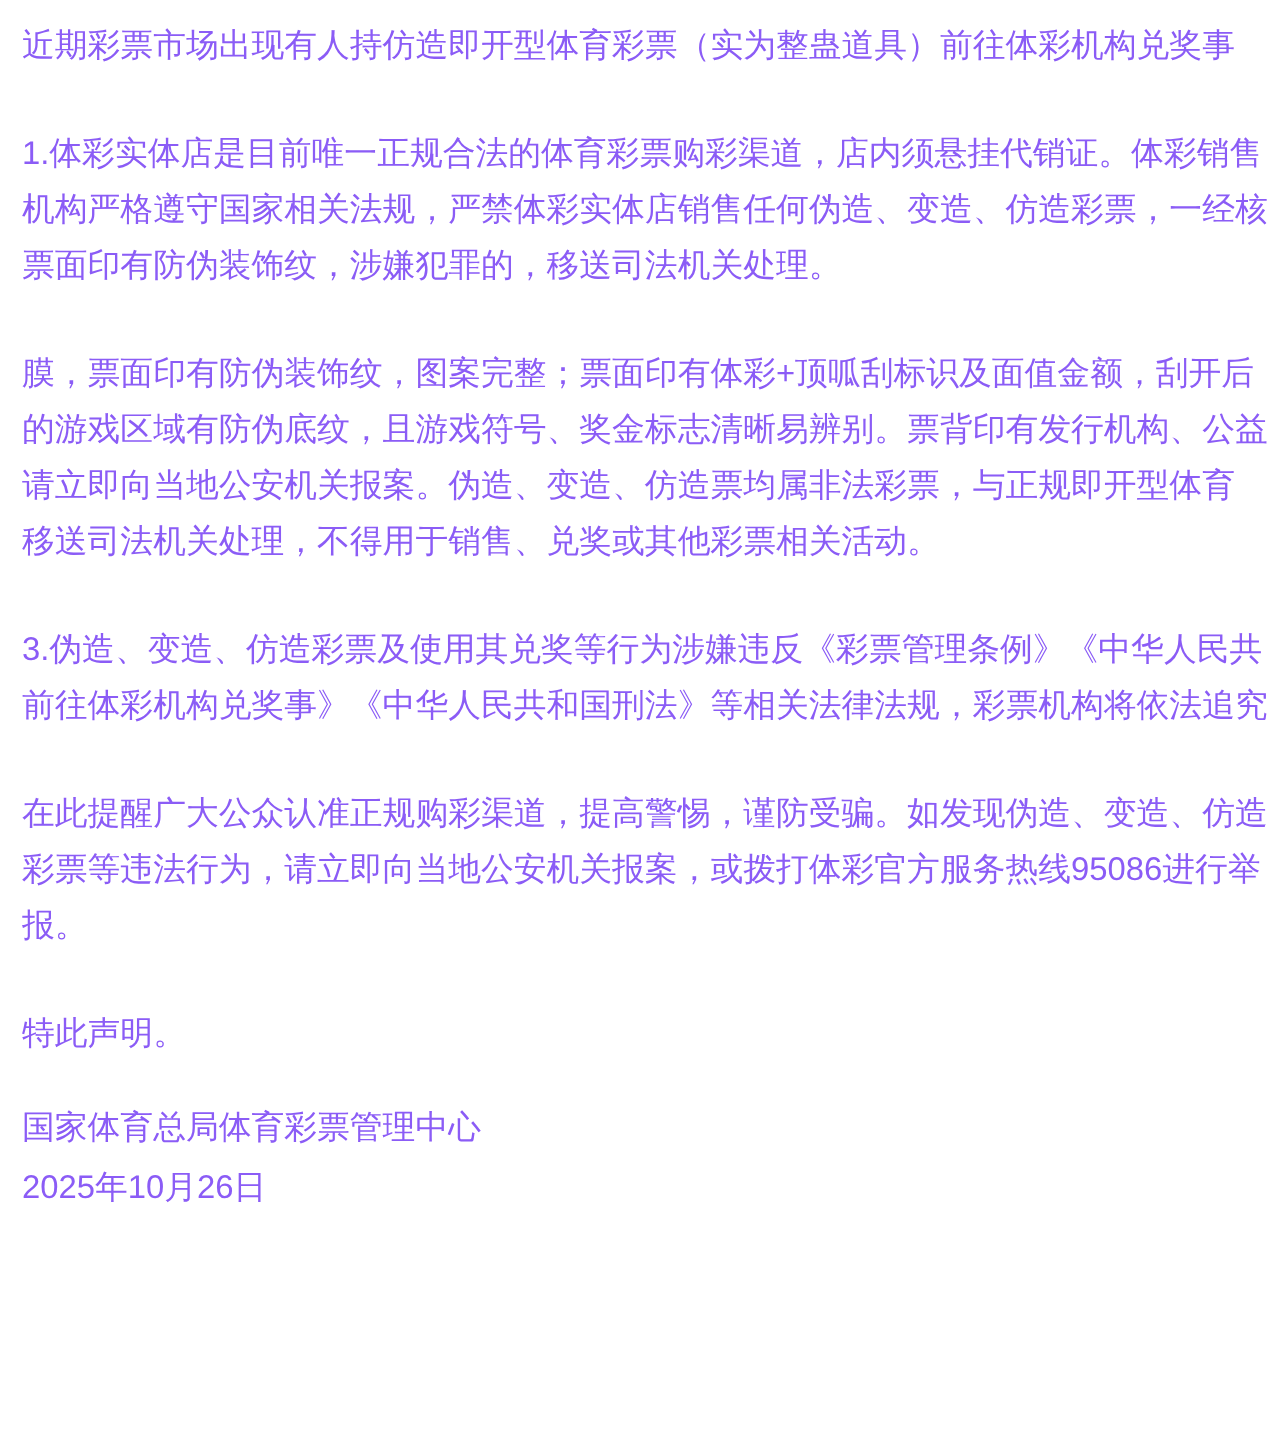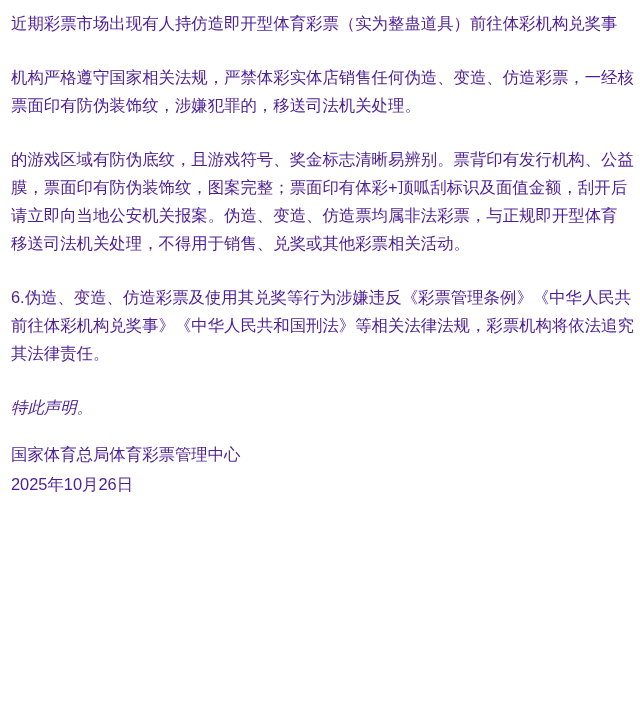--- a/index.html
+++ b/index.html
@@ -10,66 +10,70 @@
   .page {
     position: relative;
     box-sizing: border-box;
     width: 640px;
     height: 719px;
     background: #ffffff;
     padding: 9px 16px 0 11px;
     font-family: "Liberation Sans", sans-serif;
     font-size: 16.4px;
     line-height: 28px;
-    color: #4c1d95;
+    color: #8b5cf6;
     overflow: hidden;
   }
   .para {
     margin: 0 0 26px 0;
   }
   .para .text-line {
     white-space: nowrap;
     height: 28px;
   }
   .closing {
     margin: 0;
-    font-style: italic;
   }
   .signature-block {
     margin-top: 18px;
     line-height: 30px;
   }
 </style>
 </head>
 <body>
 
 <div class="page">
 
   <div class="para">
       <div class="text-line">近期彩票市场出现有人持仿造即开型体育彩票（实为整蛊道具）前往体彩机构兑奖事</div>
     </div>
 
   <div class="para">
+      <div class="text-line">1.体彩实体店是目前唯一正规合法的体育彩票购彩渠道，店内须悬挂代销证。体彩销售</div>
       <div class="text-line">机构严格遵守国家相关法规，严禁体彩实体店销售任何伪造、变造、仿造彩票，一经核</div>
       <div class="text-line">票面印有防伪装饰纹，涉嫌犯罪的，移送司法机关处理。</div>
     </div>
 
   <div class="para">
+      <div class="text-line">膜，票面印有防伪装饰纹，图案完整；票面印有体彩+顶呱刮标识及面值金额，刮开后</div>
       <div class="text-line">的游戏区域有防伪底纹，且游戏符号、奖金标志清晰易辨别。票背印有发行机构、公益</div>
-      <div class="text-line">膜，票面印有防伪装饰纹，图案完整；票面印有体彩+顶呱刮标识及面值金额，刮开后</div>
       <div class="text-line">请立即向当地公安机关报案。伪造、变造、仿造票均属非法彩票，与正规即开型体育</div>
       <div class="text-line">移送司法机关处理，不得用于销售、兑奖或其他彩票相关活动。</div>
     </div>
 
   <div class="para">
-      <div class="text-line">6.伪造、变造、仿造彩票及使用其兑奖等行为涉嫌违反《彩票管理条例》《中华人民共</div>
+      <div class="text-line">3.伪造、变造、仿造彩票及使用其兑奖等行为涉嫌违反《彩票管理条例》《中华人民共</div>
       <div class="text-line">前往体彩机构兑奖事》《中华人民共和国刑法》等相关法律法规，彩票机构将依法追究</div>
-      <div class="text-line">其法律责任。</div>
     </div>
 
+  <div class="para">
+      <div class="text-line">在此提醒广大公众认准正规购彩渠道，提高警惕，谨防受骗。如发现伪造、变造、仿造</div>
+      <div class="text-line">彩票等违法行为，请立即向当地公安机关报案，或拨打体彩官方服务热线95086进行举</div>
+      <div class="text-line">报。</div>
+    </div>
 
   <div class="closing">特此声明。</div>
 
   <div class="signature-block">
     <div>国家体育总局体育彩票管理中心</div>
     <div>2025年10月26日</div>
   </div>
 
 </div>
 

